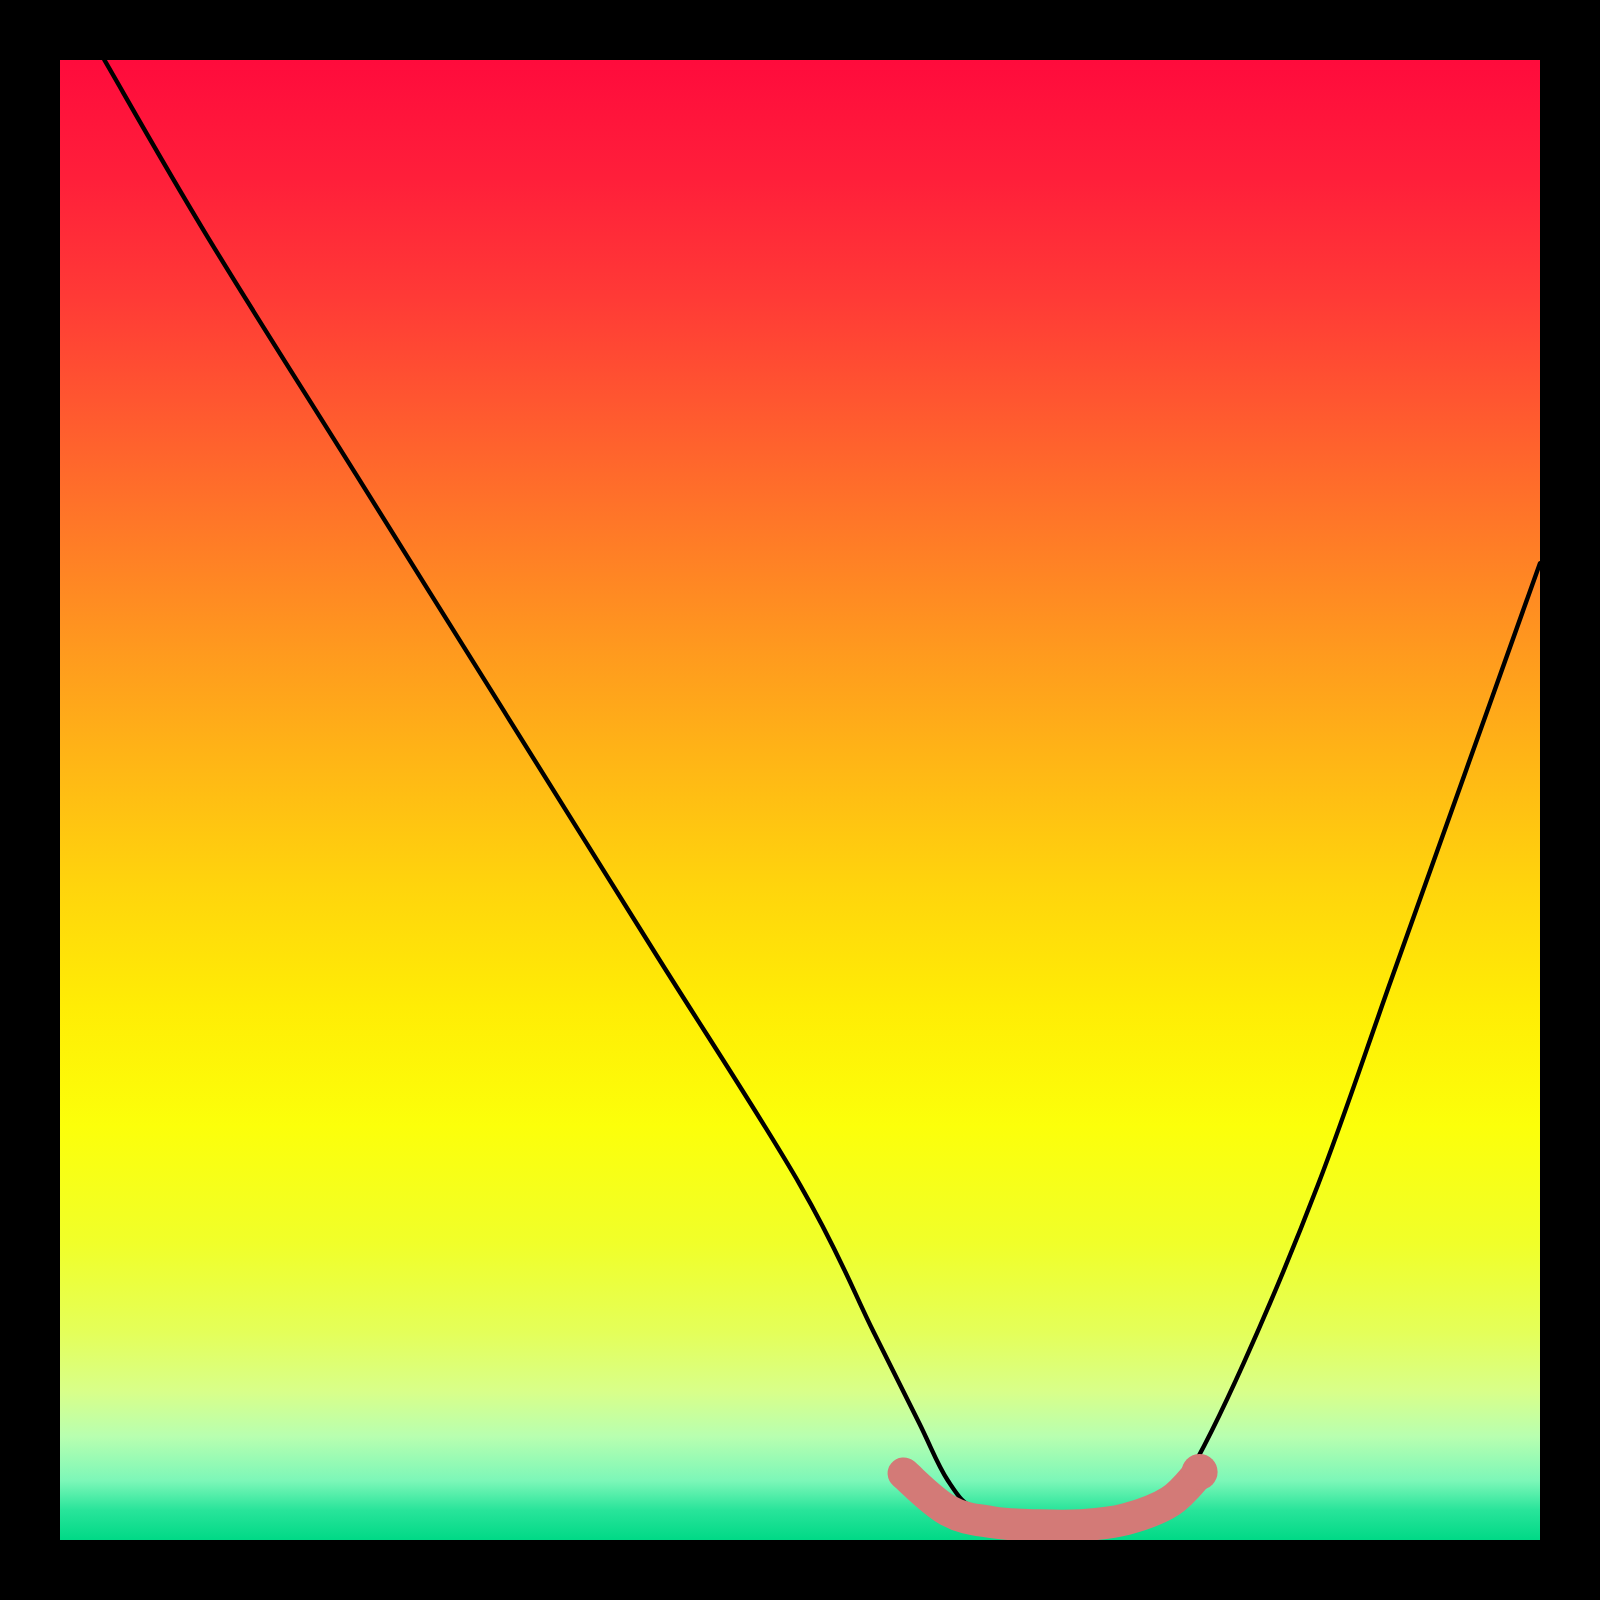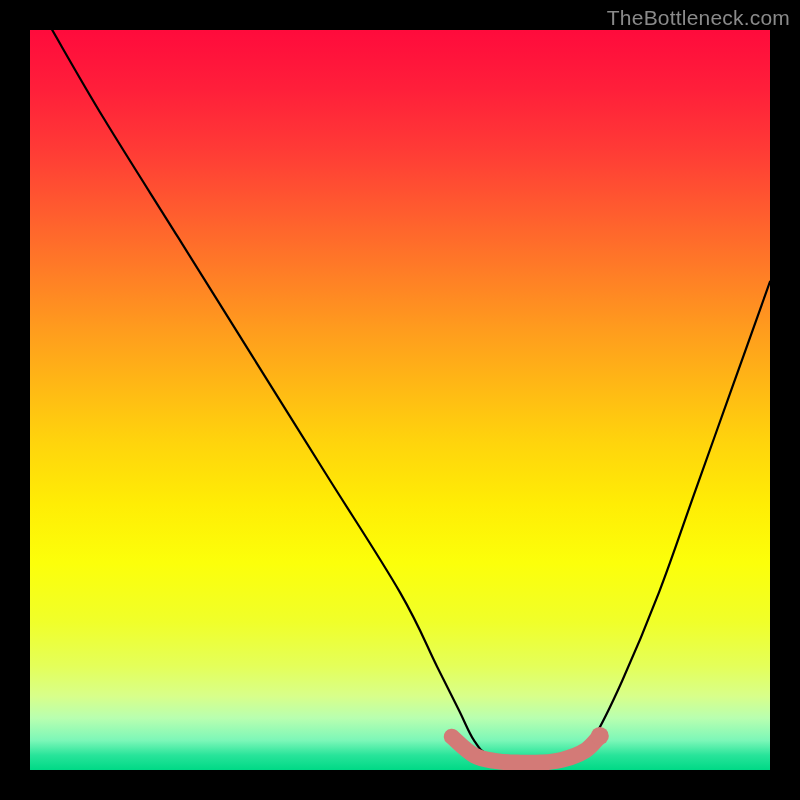--- a/index.html
+++ b/index.html
@@ -67,14 +67,13 @@
 <div class="frame">
 
   <div class="plot-area"></div>
 
   <svg class="svg-layer" viewBox="0 0 740 740" preserveAspectRatio="none">
     <path id="curve-path" fill="none" stroke="#000" stroke-width="2.2" stroke-linecap="round" stroke-linejoin="round" d="M 22.2,0 C 31.524,15.983999999999991 51.356,51.50399999999995 74,88.79999999999995 C 96.644,126.09599999999996 121.36,164.57600000000005 148,207.20000000000005 C 174.64,249.82400000000004 195.36,282.976 222,325.59999999999997 C 248.64,368.22399999999993 269.36,401.376 296,444 C 322.64,486.624 350.02,527.768 370,562.4 C 389.98,597.0319999999999 396.34400000000005,615.088 407.00000000000006,636.4 C 417.65600000000006,657.712 422.54,667.4799999999999 429.2,680.8 C 435.85999999999996,694.12 438.67199999999997,702.408 444,710.4 C 449.32800000000003,718.3919999999999 450.808,721.2040000000001 458.8,725.2 C 466.79200000000003,729.196 477.744,731.268 488.40000000000003,732.6 C 499.05600000000004,733.932 507.344,733.932 518,732.6 C 528.656,731.268 539.6080000000001,729.196 547.6,725.2 C 555.592,721.2040000000001 554.408,723.72 562.4,710.4 C 570.3919999999999,697.0799999999999 580.012,677.84 592,651.2 C 603.988,624.5600000000001 615.68,597.0319999999999 629,562.4 C 642.32,527.768 652.68,496.096 666,458.8 C 679.32,421.504 689.68,392.496 703,355.2 C 716.32,317.904 733.34,270.248 740,251.59999999999997"></path>
     <path id="highlight-path" fill="none" stroke="#d37a77" stroke-width="16" stroke-linecap="round" stroke-linejoin="round" d="M 421.79999999999995,706.7 C 425.79599999999994,710.0300000000001 436.008,720.8044000000001 444,725.2 C 451.992,729.5956 458.20799999999997,729.788 466.2,731.12 C 474.192,732.452 480.408,732.3336 488.40000000000003,732.6 C 496.39200000000005,732.8664 502.608,733.1328 510.59999999999997,732.6 C 518.592,732.0672000000001 524.808,731.7712 532.8,729.64 C 540.7919999999999,727.5088 548.34,725.0224 555,720.76 C 561.66,716.4976 567.1360000000001,708.624 569.8000000000001,705.96"></path>
     <circle id="highlight-end-dot" r="9" fill="#d37a77" cx="569.8000000000001" cy="705.96"></circle>
   </svg>
 
-  <div class="watermark">TheBottleneck.com</div>
 </div>
 
 </body></html>

